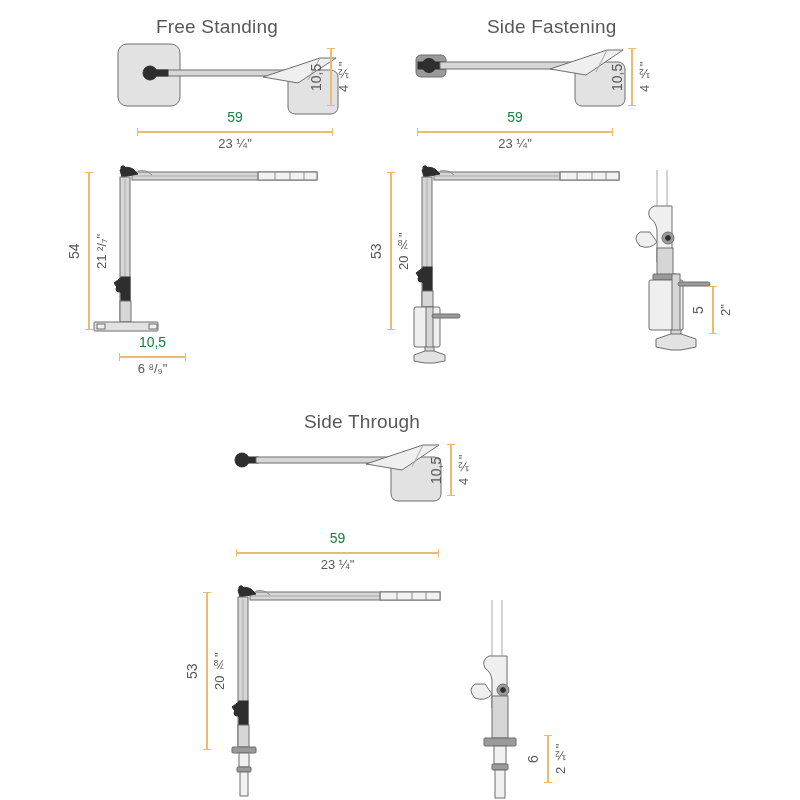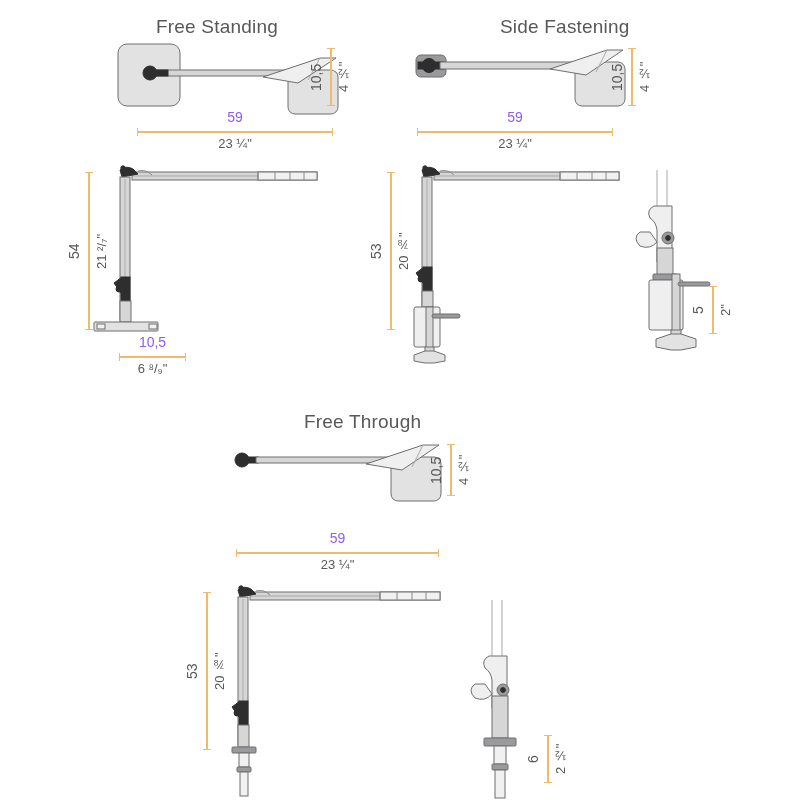--- a/index.html
+++ b/index.html
@@ -28,21 +28,21 @@
     position:absolute;left:0;top:0;height:2px;width:100%;
     background:#eeba6e;
   }
   .dim-h .bar:before,.dim-h .bar:after{
     content:"";position:absolute;top:-3px;width:1px;height:8px;background:#eeba6e;
   }
   .dim-h .bar:before{left:0;}
   .dim-h .bar:after{right:0;}
   .dim-h .lbl-top{
     position:absolute;bottom:6px;left:0;width:100%;
-    text-align:center;font-size:14px;color:#8b5cf6;white-space:nowrap;
+    text-align:center;font-size:14px;color:#15803d;white-space:nowrap;
   }
   .dim-h .lbl-bot{
     position:absolute;top:5px;left:0;width:100%;
     text-align:center;font-size:13px;color:#58585a;white-space:nowrap;
   }
 
   .dim-v{position:absolute;}
   .dim-v .bar{
     position:absolute;left:0;top:0;width:2px;height:100%;
     background:#eeba6e;
@@ -135,21 +135,21 @@
     <div class="lbl-l">54</div>
     <div class="lbl-r">21 ²/₇"</div>
   </div>
 
   <div class="dim-h" style="left:119px;top:356px;width:67px;">
     <div class="bar"></div>
     <div class="lbl-top">10,5</div>
     <div class="lbl-bot">6 ⁸/₉"</div>
   </div>
 
-  <div class="title" style="left:500px;top:16px;">Side Fastening</div>
+  <div class="title" style="left:487px;top:16px;">Side Fastening</div>
 
   <svg width="240" height="80" style="left:410px;top:40px;">
 
     <rect class="mid" x="6" y="15" width="30" height="22" rx="5"></rect>
     <rect class="dark" x="8" y="22" width="26" height="7"></rect>
     <circle class="dark" cx="19" cy="25.5" r="7"></circle>
     <rect class="tube" x="30" y="22" width="162" height="7" rx="1"></rect>
     <rect class="outline" x="165" y="22" width="50" height="44" rx="7"></rect>
     <path class="outline-lt" d="M140 29 L197 10 L213 10 L176 35 Z"></path>
     <path class="hair" d="M197 10 L186 32"></path>
@@ -215,21 +215,21 @@
     <rect class="tube" x="41" y="160" width="10" height="9"></rect>
     <path class="outline" d="M26 169 L41 164 L51 164 L66 169 L66 177 L51 180 L41 180 L26 177 Z"></path>
   </svg>
 
   <div class="dim-v" style="left:712px;top:286px;height:48px;">
     <div class="bar"></div>
     <div class="lbl-l">5</div>
     <div class="lbl-r">2"</div>
   </div>
 
-  <div class="title" style="left:304px;top:411px;">Free Through</div>
+  <div class="title" style="left:304px;top:411px;">Side Through</div>
 
   <svg width="240" height="80" style="left:228px;top:440px;">
     <circle class="dark" cx="14" cy="20" r="7"></circle>
     <rect class="dark" x="16" y="17" width="14" height="6"></rect>
     <rect class="tube" x="28" y="17" width="160" height="6" rx="1"></rect>
     <rect class="outline" x="163" y="17" width="50" height="44" rx="7"></rect>
     <path class="outline-lt" d="M138 24 L195 5 L211 5 L174 30 Z"></path>
     <path class="hair" d="M195 5 L184 27"></path>
   </svg>
 

